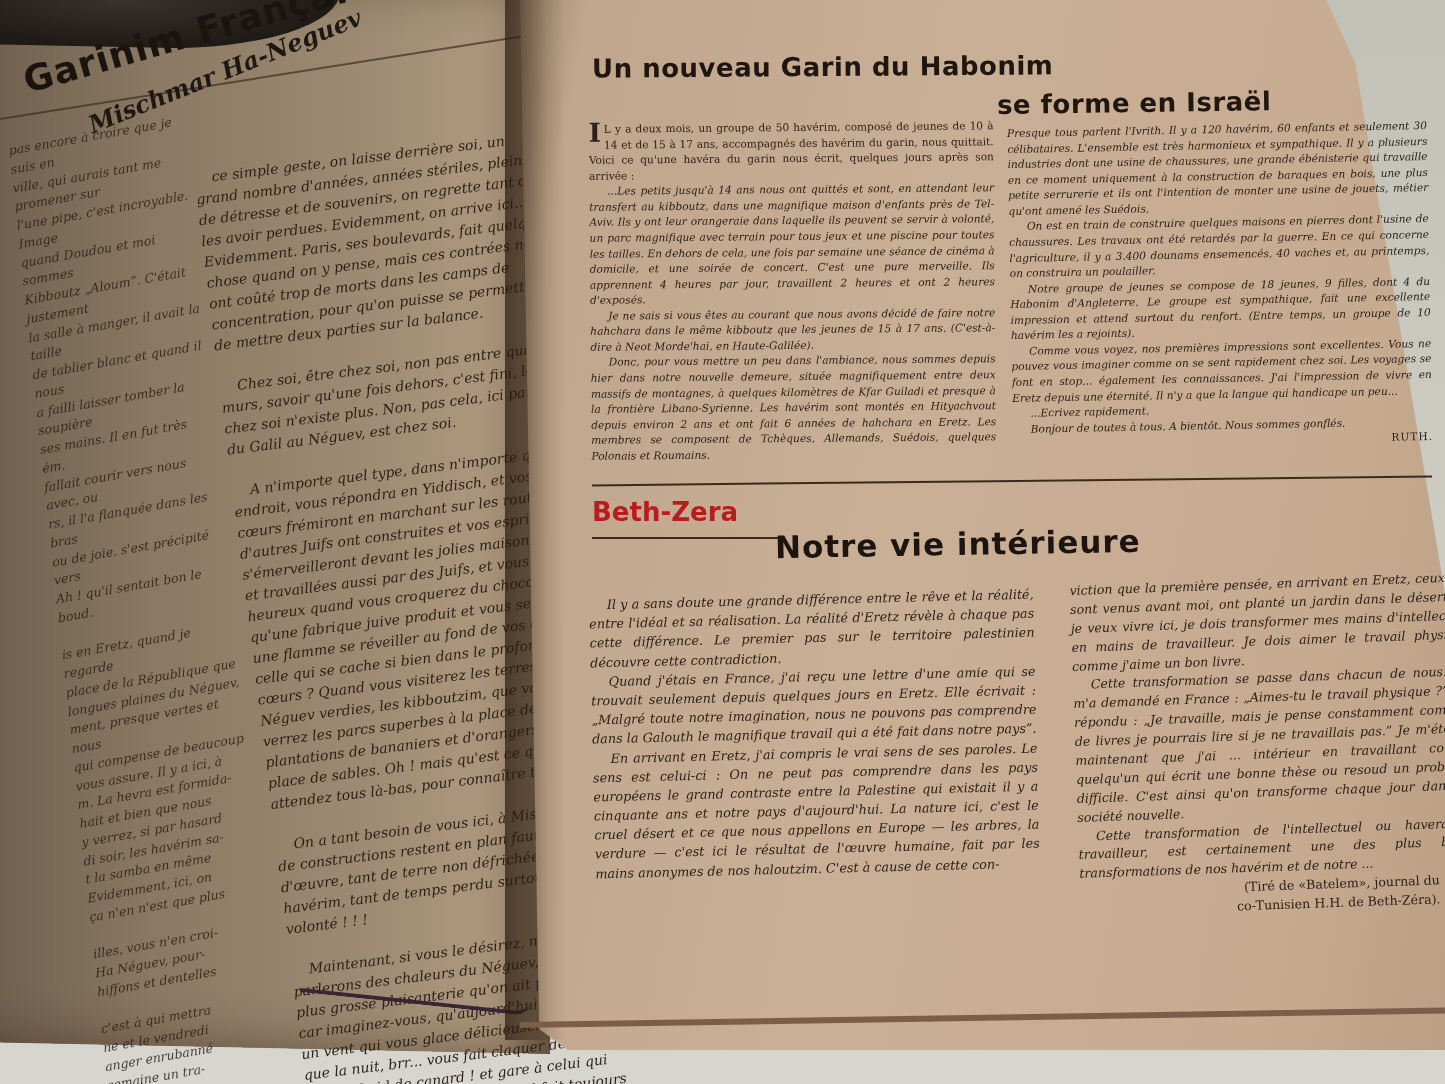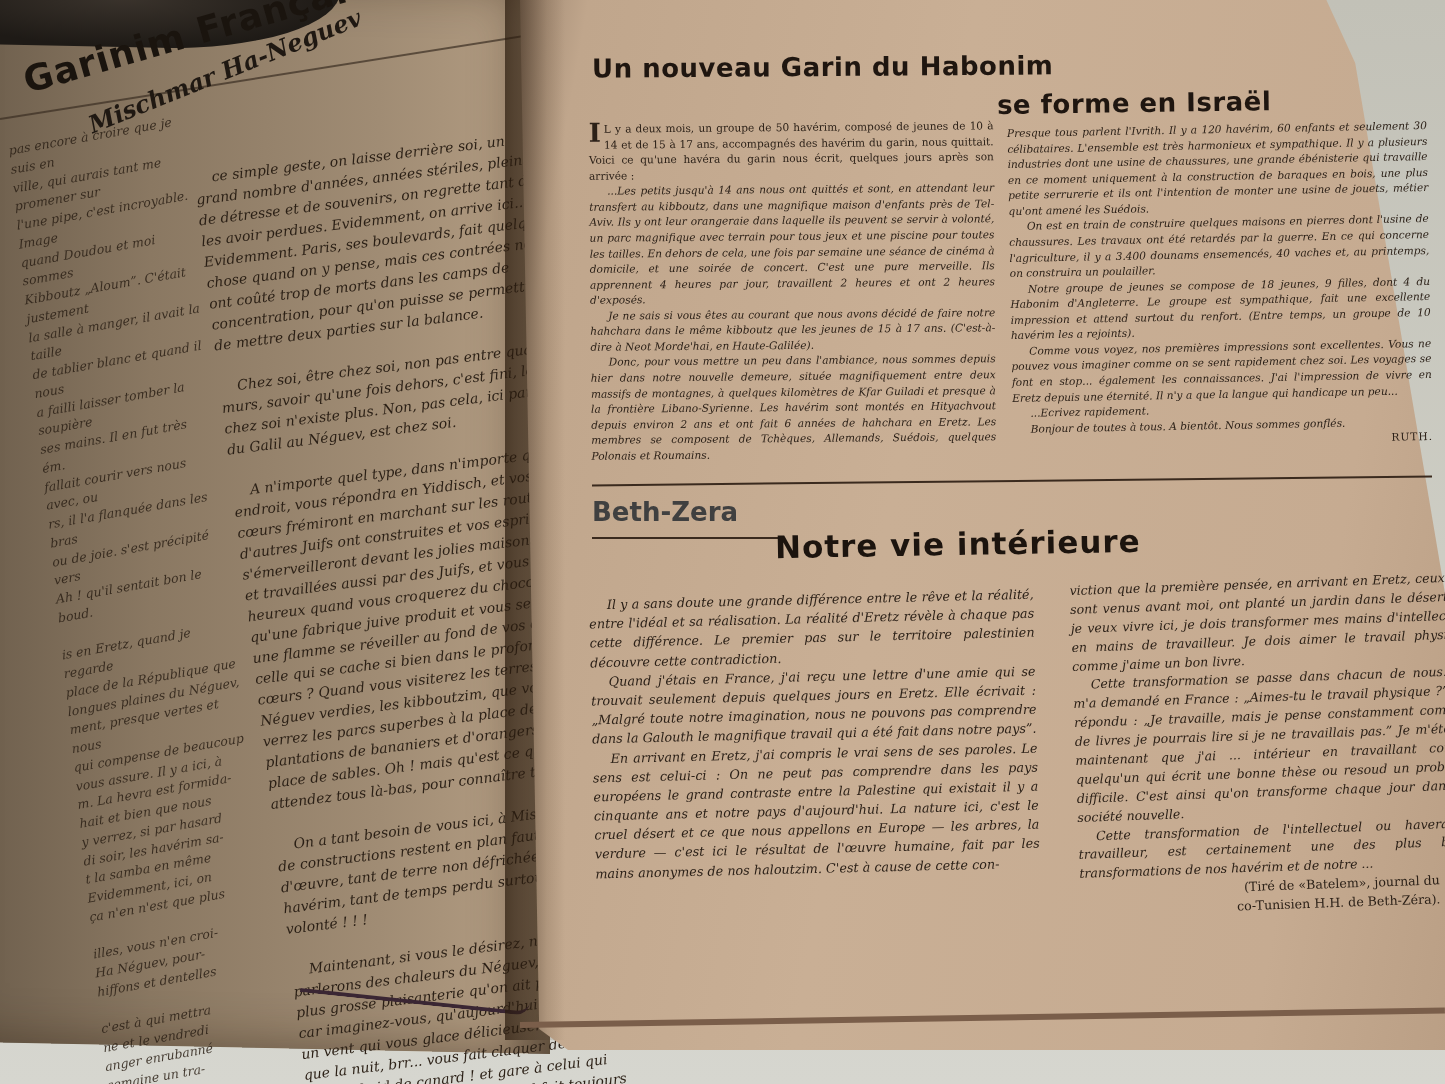--- a/index.html
+++ b/index.html
@@ -89,21 +89,21 @@
   .article-col .p.first { text-indent: 0; font-style: normal; }
   .dropcap { float: left; font-size: 26px; line-height: 22px; font-weight: bold; margin-right: 3px; font-style: normal; }
   .garin-col-1 { left: 590px; top: 120px; width: 405px; transform: rotate(-0.5deg); }
   .garin-col-2 { left: 1010px; top: 122px; width: 420px; transform: rotate(-1.1deg); }
   .sig { text-align: right; font-style: normal; letter-spacing: 1px; }
   .section-rule { position: absolute; height: 2px; background: #3a2a1e; }
   .rule-top { left: 592px; top: 480px; width: 840px; transform: rotate(-0.6deg); }
   .rule-bz-1 { left: 592px; top: 537px; width: 190px; }
   .beth-zera {
     position: absolute; left: 592px; top: 497px;
-    font-family: "DejaVu Sans", sans-serif; font-weight: bold; font-size: 26px; color: #404040;
+    font-family: "DejaVu Sans", sans-serif; font-weight: bold; font-size: 26px; color: #b91c1c;
   }
   .notre-vie {
     position: absolute; left: 775px; top: 526px;
     font-family: "DejaVu Sans", sans-serif; font-weight: bold; font-size: 31px; color: #1c140e;
     letter-spacing: 1px; transform: rotate(-1deg); white-space: nowrap;
   }
   .bz-col-1 { left: 592px; top: 590px; width: 445px; font-size: 12.8px; line-height: 1.5; transform: rotate(-1.4deg); }
   .bz-col-2 { left: 1075px; top: 575px; width: 400px; font-size: 12.6px; line-height: 1.5; transform: rotate(-2deg); font-style: italic; }
   .bz-col-2 .src { display:block; text-align: right; font-style: normal; margin-right: 40px; }
   .bz-col-1 .p.first { font-style: italic; text-indent: 18px; }

